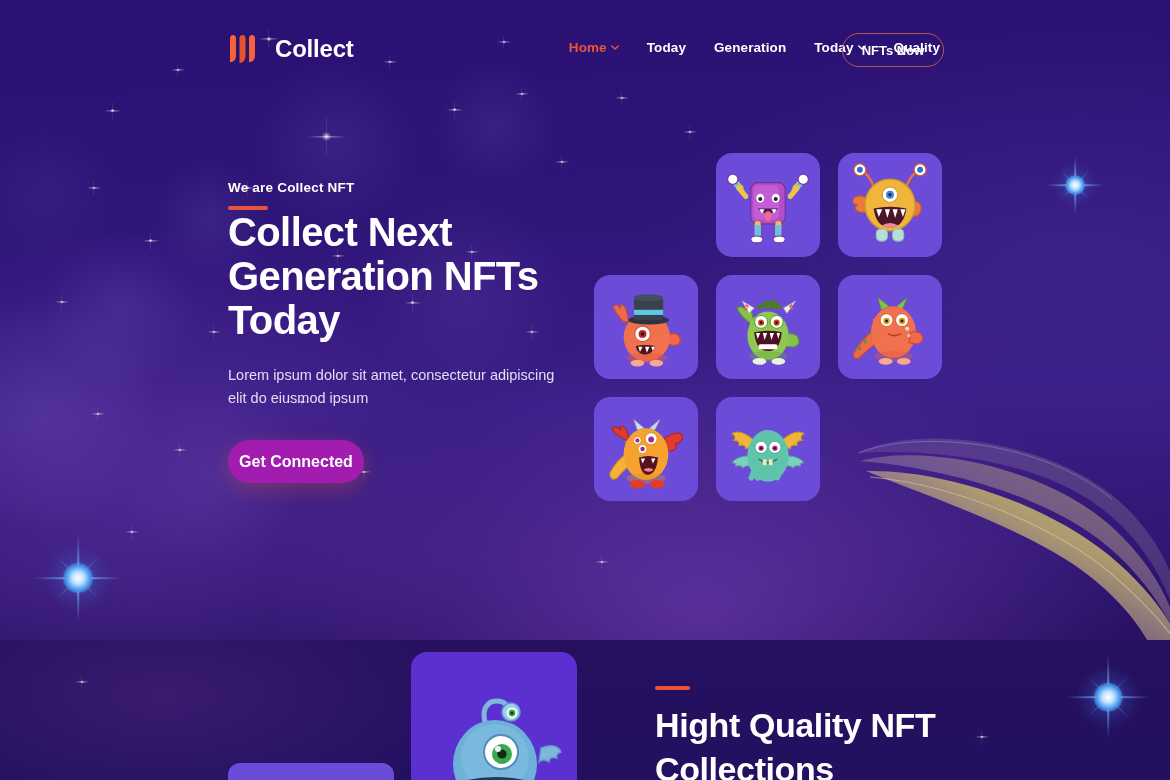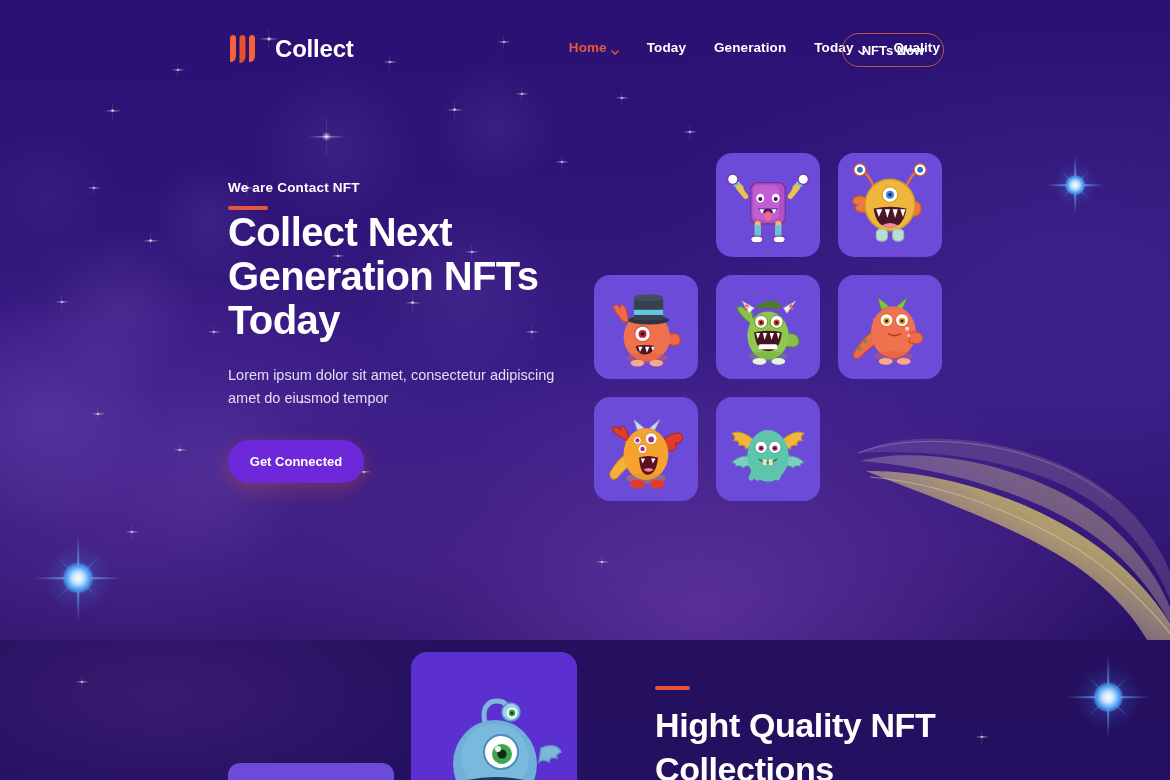--- a/index.html
+++ b/index.html
@@ -77,21 +77,21 @@
     position:absolute; left:0; top:0; width:1170px; height:100px;
     display:flex; align-items:center; z-index:20;
   }
   .brand { position:absolute; left:226px; top:31px; display:flex; align-items:center; gap:13px; }
   .logo-mark { width:36px; height:36px; display:block; }
   .brand-name { color:#fff; font-size:24px; font-weight:700; letter-spacing:-.2px; }
 
   .nav { position:absolute; right:230px; top:40px; display:flex; align-items:center; gap:28px; }
   .nav a {
     color:#ffffff; font-size:13.5px; font-weight:700; text-decoration:none;
-    display:inline-flex; align-items:flex-end; gap:4px; letter-spacing:.1px;
+    display:inline-flex; align-items:center; gap:4px; letter-spacing:.1px;
   }
   .nav a.active { color:#e8553c; }
   .chev { width:8px; height:5px; display:inline-block; }
 
   .joinbtn {
     position:absolute; right:226px; top:33px;
     width:102px; height:34px; border-radius:18px;
     border:1.4px solid #b4564f; background:transparent;
     color:#fff; font-size:13px; font-weight:700;
     display:flex; align-items:center; justify-content:center;
@@ -102,21 +102,21 @@
   .hero-copy { position:absolute; left:228px; top:180px; width:330px; z-index:10; }
   .eyebrow { color:#ffffff; font-size:13.5px; font-weight:700; letter-spacing:.2px; }
   .dash { width:40px; height:4px; background:#e8553c; border-radius:2px; margin-top:11px; }
   .h1 {
     color:#ffffff; font-size:40px; line-height:44px; font-weight:700;
     letter-spacing:-.6px;
   }
   .lead { color:#e3dcf2; font-size:14.5px; line-height:23px; margin-top:22px; font-weight:400; }
   .cta {
     margin-top:30px; width:136px; height:43px; border-radius:22px; border:none;
-    background:#6d28d9; color:#fff; font-size:13px; font-weight:700;
+    background:#a21caf; color:#fff; font-size:16px; font-weight:700;
     display:flex; align-items:center; justify-content:center; cursor:pointer;
     font-family:"Liberation Sans", sans-serif;
     box-shadow:0 6px 20px rgba(240,90,43,.30);
   }
 
   
   .grid { position:absolute; left:594px; top:153px; width:352px; height:350px; z-index:10; }
   .card {
     position:absolute; width:104px; height:104px; border-radius:16px;
     background:#6c4bd8; display:flex; align-items:center; justify-content:center;
@@ -278,24 +278,24 @@
       </a>
       <a href="#">
         <span>Quality</span>
       </a>
     </nav>
 
     <button class="joinbtn">NFTs Now</button>
   </div>
 
   <div class="hero-copy">
-    <div class="eyebrow">We are Contact NFT</div>
+    <div class="eyebrow">We are Collect NFT</div>
     <div class="dash"></div>
     <h1 class="h1">Collect Next Generation NFTs Today</h1>
-    <p class="lead">Lorem ipsum dolor sit amet, consectetur adipiscing amet do eiusmod tempor</p>
+    <p class="lead">Lorem ipsum dolor sit amet, consectetur adipiscing elit do eiusmod ipsum</p>
     <button class="cta">Get Connected</button>
   </div>
 
   <div class="grid">
 
     <div class="card" style="left:122px; top:0;">
       <svg viewBox="0 0 100 100">
         <g stroke="#7a2f9e" stroke-width="1.4" stroke-linejoin="round">
           <path d="M18 30 L10 22" stroke="#f2c14a" stroke-width="7" stroke-linecap="round"></path>
           <path d="M82 30 L90 22" stroke="#f2c14a" stroke-width="7" stroke-linecap="round"></path>

